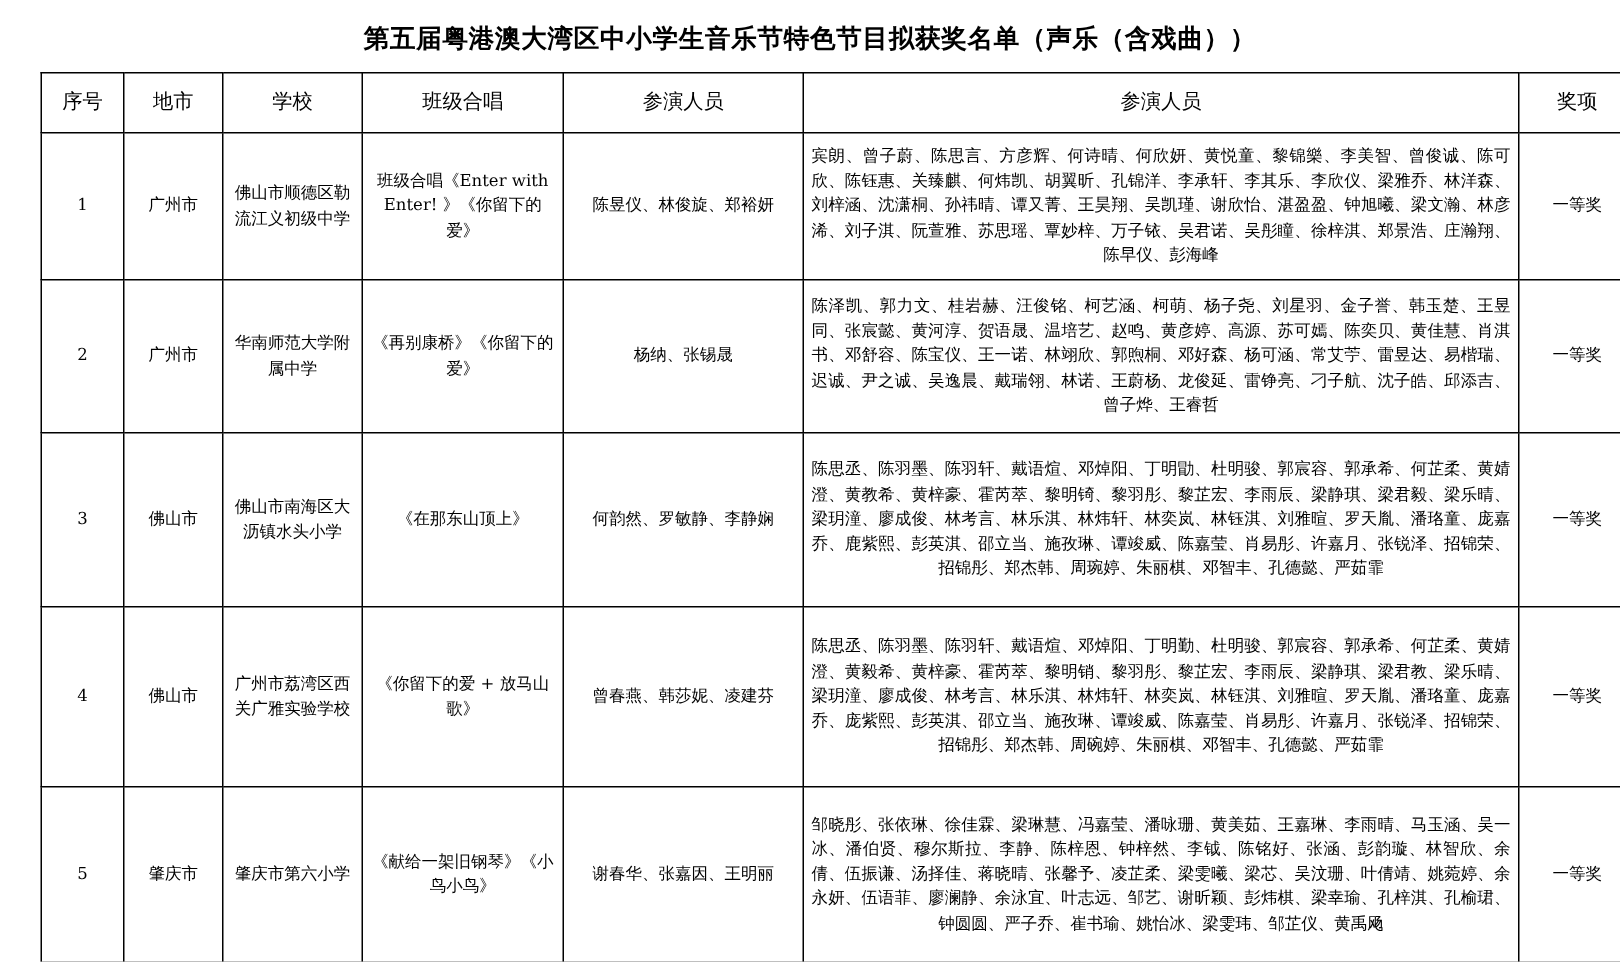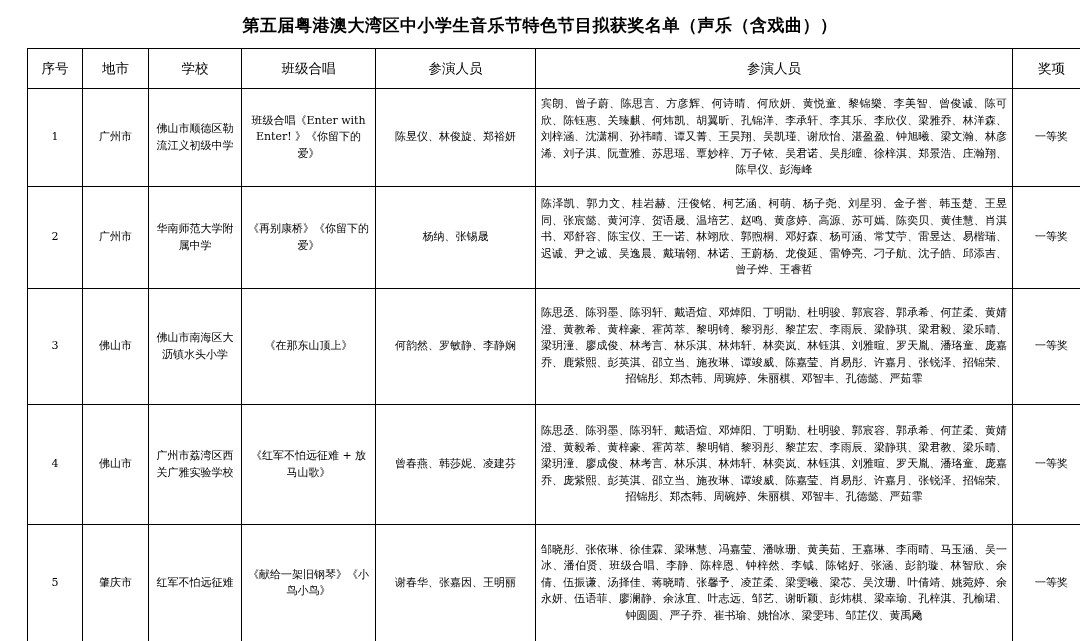--- a/index.html
+++ b/index.html
@@ -118,30 +118,30 @@
         <td class="cell-school">佛山市南海区大沥镇水头小学</td>
         <td class="cell-program">《在那东山顶上》</td>
         <td class="cell-teachers">何韵然、罗敏静、李静娴</td>
         <td class="cell-performers">陈思丞、陈羽墨、陈羽轩、戴语煊、邓焯阳、丁明勖、杜明骏、郭宸容、郭承希、何芷柔、黄婧澄、黄教希、黄梓豪、霍芮萃、黎明锜、黎羽彤、黎芷宏、李雨辰、梁静琪、梁君毅、梁乐晴、梁玥潼、廖成俊、林考言、林乐淇、林炜轩、林奕岚、林钰淇、刘雅暄、罗天胤、潘珞童、庞嘉乔、鹿紫熙、彭英淇、邵立当、施孜琳、谭竣威、陈嘉莹、肖易彤、许嘉月、张锐泽、招锦荣、招锦彤、郑杰韩、周琬婷、朱丽棋、邓智丰、孔德懿、严茹霏</td>
         <td class="cell-award">一等奖</td>
       </tr>
       <tr class="r4">
         <td class="cell-no">4</td>
         <td class="cell-city">佛山市</td>
         <td class="cell-school">广州市荔湾区西关广雅实验学校</td>
-        <td class="cell-program">《红军不怕远征难 + 放马山歌》</td>
+        <td class="cell-program">《你留下的爱 + 放马山歌》</td>
         <td class="cell-teachers">曾春燕、韩莎妮、凌建芬</td>
         <td class="cell-performers">陈思丞、陈羽墨、陈羽轩、戴语煊、邓焯阳、丁明勤、杜明骏、郭宸容、郭承希、何芷柔、黄婧澄、黄毅希、黄梓豪、霍芮萃、黎明销、黎羽彤、黎芷宏、李雨辰、梁静琪、梁君教、梁乐晴、梁玥潼、廖成俊、林考言、林乐淇、林炜轩、林奕岚、林钰淇、刘雅暄、罗天胤、潘珞童、庞嘉乔、庞紫熙、彭英淇、邵立当、施孜琳、谭竣威、陈嘉莹、肖易彤、许嘉月、张锐泽、招锦荣、招锦彤、郑杰韩、周碗婷、朱丽棋、邓智丰、孔德懿、严茹霏</td>
         <td class="cell-award">一等奖</td>
       </tr>
       <tr class="r5">
         <td class="cell-no">5</td>
         <td class="cell-city">肇庆市</td>
-        <td class="cell-school">红军不怕远征难</td>
+        <td class="cell-school">肇庆市第六小学</td>
         <td class="cell-program">《献给一架旧钢琴》《小鸟小鸟》</td>
         <td class="cell-teachers">谢春华、张嘉因、王明丽</td>
-        <td class="cell-performers">邹晓彤、张依琳、徐佳霖、梁琳慧、冯嘉莹、潘咏珊、黄美茹、王嘉琳、李雨晴、马玉涵、吴一冰、潘伯贤、班级合唱、李静、陈梓恩、钟梓然、李钺、陈铭好、张涵、彭韵璇、林智欣、余倩、伍振谦、汤择佳、蒋晓晴、张馨予、凌芷柔、梁雯曦、梁芯、吴汶珊、叶倩靖、姚菀婷、余永妍、伍语菲、廖澜静、余泳宜、叶志远、邹艺、谢昕颖、彭炜棋、梁幸瑜、孔梓淇、孔榆珺、钟圆圆、严子乔、崔书瑜、姚怡冰、梁雯玮、邹芷仪、黄禹飏</td>
+        <td class="cell-performers">邹晓彤、张依琳、徐佳霖、梁琳慧、冯嘉莹、潘咏珊、黄美茹、王嘉琳、李雨晴、马玉涵、吴一冰、潘伯贤、穆尔斯拉、李静、陈梓恩、钟梓然、李钺、陈铭好、张涵、彭韵璇、林智欣、余倩、伍振谦、汤择佳、蒋晓晴、张馨予、凌芷柔、梁雯曦、梁芯、吴汶珊、叶倩靖、姚菀婷、余永妍、伍语菲、廖澜静、余泳宜、叶志远、邹艺、谢昕颖、彭炜棋、梁幸瑜、孔梓淇、孔榆珺、钟圆圆、严子乔、崔书瑜、姚怡冰、梁雯玮、邹芷仪、黄禹飏</td>
         <td class="cell-award">一等奖</td>
       </tr>
     </tbody>
   </table>
 
 </div>
 
 </body></html>

